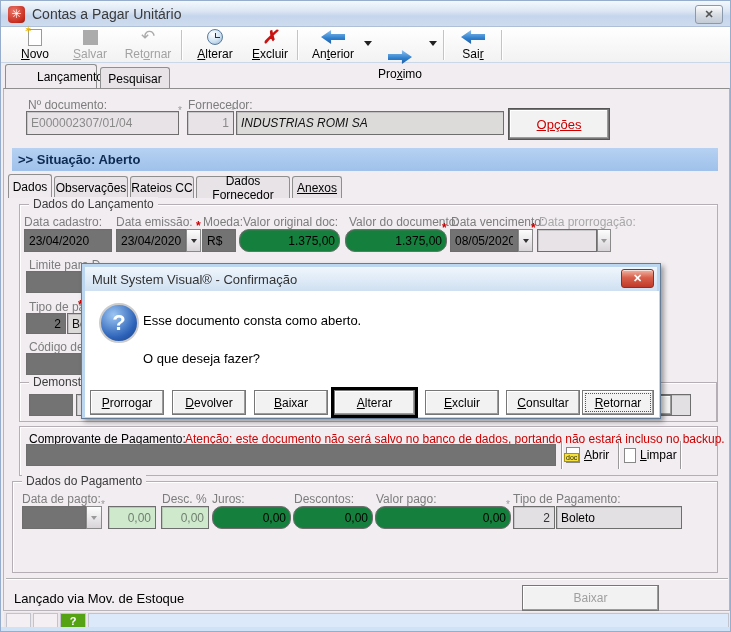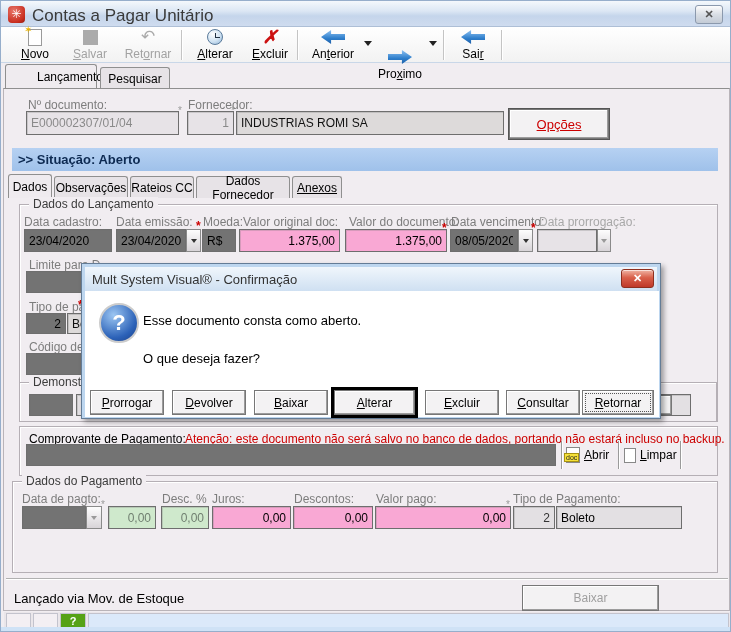--- a/index.html
+++ b/index.html
@@ -9,21 +9,21 @@
     font-family:"Liberation Sans", sans-serif; font-size:12px; color:#000;
     background:#f1edf1; border:1px solid #96aecb;
   }
   
   .titlebar { position:absolute; left:0; top:0; width:731px; height:26px;
     background:linear-gradient(180deg,#f4f8fc 0%,#dce7f4 40%,#c5d5eb 60%,#cfdcef 100%);
     border-bottom:1px solid #aebfd6; }
   .appicon { position:absolute; left:7px; top:5px; width:17px; height:17px; border-radius:4px;
     background:radial-gradient(circle at 35% 30%, #e8776b, #c92f20 70%, #8e1d12);
     color:#fff; font-size:12px; line-height:17px; text-align:center; }
-  .apptitle { position:absolute; left:31px; top:5px; font-size:17px; color:#3a3a3a; }
+  .apptitle { position:absolute; left:31px; top:5px; font-size:14px; color:#3a3a3a; }
   .winclose { position:absolute; right:9px; top:4px; width:28px; height:19px;
     background:linear-gradient(180deg,#fdfdfd,#d9dee5 50%,#c3cbd6);
     border:1px solid #8b99ad; border-radius:3px; color:#555; font-size:11px; font-weight:bold;
     display:flex; align-items:center; justify-content:center; cursor:pointer; }
   
   .toolbar { position:absolute; left:0; top:26px; width:731px; height:36px;
     background:linear-gradient(180deg,#ffffff,#f2f2f2); border-bottom:1px solid #c9d7e8; }
   .tbtn { position:absolute; top:1px; height:34px; display:flex; flex-direction:column;
     align-items:center; justify-content:flex-start; gap:1px; font-size:12px; color:#000;
     background:transparent; border:none; cursor:pointer; }
@@ -55,21 +55,21 @@
   .lbl { position:absolute; color:#7d7d7d; white-space:nowrap; font-size:12px; }
   .lbl.dim { color:#a8a8a8; }
   .lbl.dark { color:#000; }
   .mark { position:absolute; color:#cc0000; font-size:12px; font-weight:bold; }
   .mark.gray { color:#9a9a9a; font-weight:normal; font-size:10px; }
   .field { position:absolute; border:1px solid #6e6e6e; background:#737373; font-family:"Liberation Sans",sans-serif;
     font-size:12px; padding:0 4px; color:#000; box-shadow:inset 1px 1px 0 rgba(110,110,110,.25); }
   .field.disabled { background:#e7e3e7; color:#8a8a8a; }
   .field.grayval  { background:#dddada; color:#111; }
   .field.grayval2 { background:#e3e0e3; color:#333; }
-  .field.yellow   { background:#f9a8d4; }
+  .field.yellow   { background:#15803d;border-radius:10px; }
   .field.green    { background:#cfe9cc; color:#707f70; }
   .num { text-align:right; }
   .combo { position:absolute; width:15px; border:1px solid #8a8a8a;
     background:linear-gradient(180deg,#fdfdfd,#d8d4d8); display:flex; align-items:center; justify-content:center; cursor:pointer; }
   .combo .c { width:0; height:0; border-left:3px solid transparent; border-right:3px solid transparent; border-top:4px solid #333; }
   .combo.disabled .c { border-top-color:#9a9a9a; }
   .groupbox { position:absolute; border:1px solid #b5afb5; box-shadow:1px 1px 0 #ffffff inset; }
   .grouplabel { position:absolute; top:-8px; left:9px; background:#f1edf1; padding:0 4px; color:#3c3c3c; white-space:nowrap; }
   .btn3d { background:#f3f2f3; border:1px solid #777; box-shadow:inset -1px -1px 0 #9c9c9c, inset 1px 1px 0 #fff;
     display:flex; align-items:center; justify-content:center; font-size:12px; color:#000; cursor:pointer;
@@ -183,21 +183,21 @@
   <div class="tab inactive" style="left:99px;top:66px;width:70px;height:22px;">Pesquisar</div>
 
   <div class="client">
 
     <span class="lbl" style="left:24px;top:9px;">Nº documento:</span>
     <span class="lbl" style="left:184px;top:9px;">Fornecedor:</span>
     <span class="mark gray" style="left:174px;top:16px;">*</span>
     <span class="mark gray" style="left:227px;top:16px;">*</span>
     <input class="field disabled" style="left: 22px; top: 22px; width: 153px; height: 24px;" readonly="" value="E000002307/01/04">
     <input class="field disabled num" style="left: 183px; top: 22px; width: 47px; height: 24px;" readonly="" value="1">
-    <input class="field grayval" style="left: 232px; top: 22px; width: 268px; height: 24px;" readonly="" value="INDUSTRIAS ROMI SA">
+    <input class="field grayval" style="left: 232px; top: 22px; width: 268px; height: 24px; font-style: italic;" readonly="" value="INDUSTRIAS ROMI SA">
     <button class="btn3d" style="position:absolute;left:505px;top:20px;width:100px;height:30px;outline:1px solid #555;color:#cc0000;text-decoration:underline;font-size:13px;">Opções</button>
 
     <div class="situacao">&gt;&gt; Situação: Aberto</div>
 
     <div class="tab" style="left:4px;top:85px;width:44px;height:24px;">Dados</div>
     <div class="tab inactive" style="left:50px;top:87px;width:74px;height:22px;">Observações</div>
     <div class="tab inactive" style="left:126px;top:87px;width:64px;height:22px;">Rateios CC</div>
     <div class="tab inactive" style="left:192px;top:87px;width:94px;height:22px;">Dados Fornecedor</div>
     <div class="tab inactive" style="left:288px;top:87px;width:50px;height:22px;text-decoration:underline;">Anexos</div>
 

